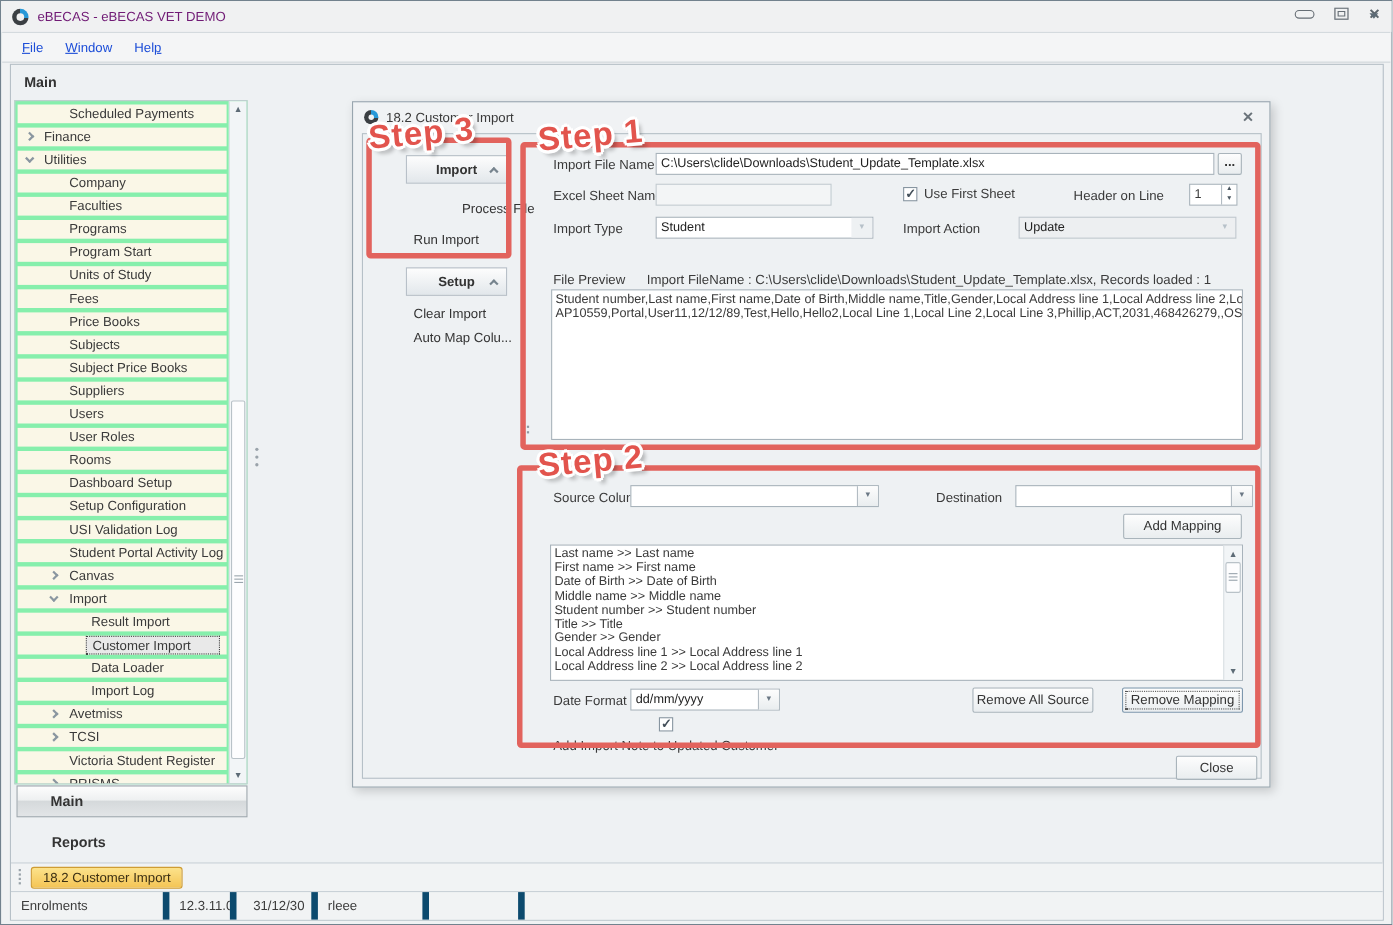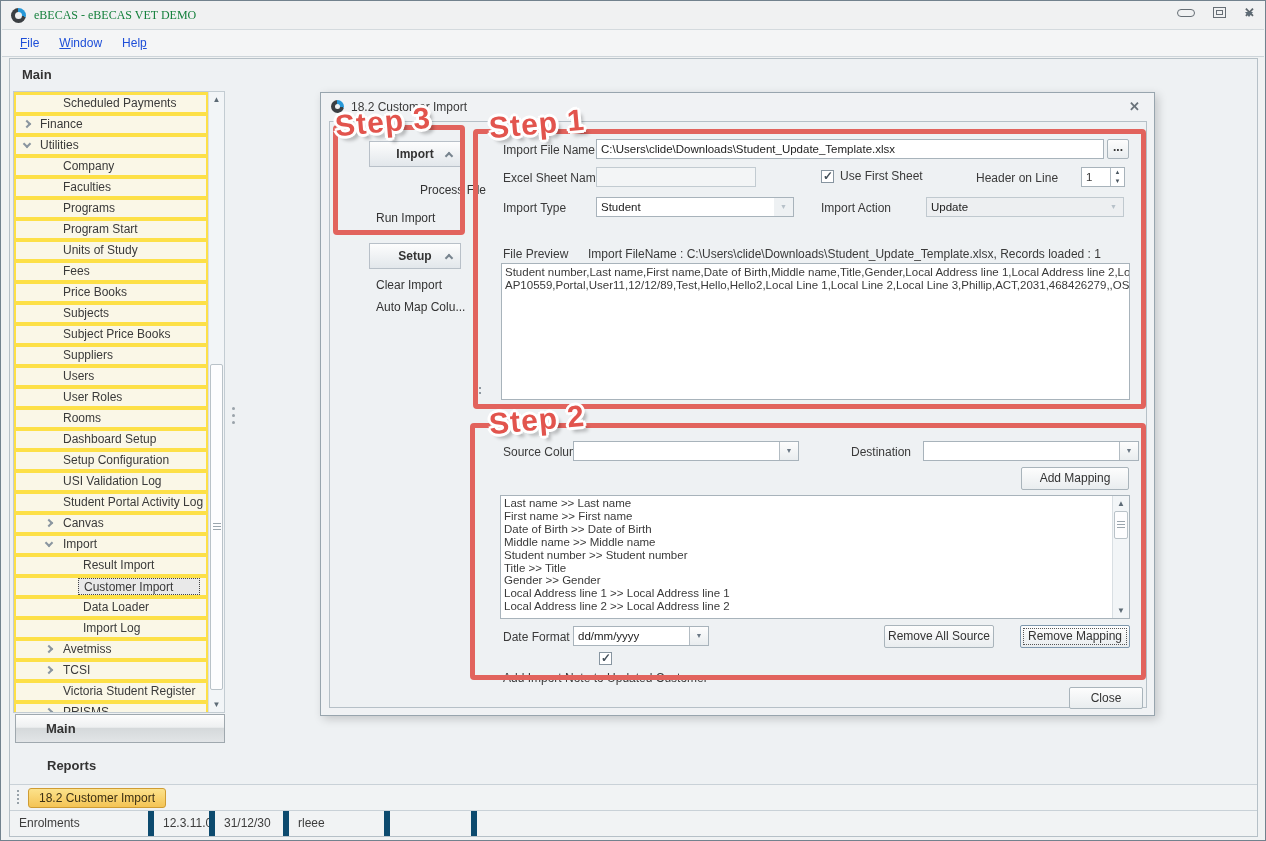--- a/index.html
+++ b/index.html
@@ -4,36 +4,36 @@
 <style>
   * { box-sizing: border-box; margin: 0; padding: 0; }
   html,body { width:1266px; height:841px; }
   body { font-family:"Liberation Sans",sans-serif; font-size:12px; color:#3a3a3a; background:#fff; position:relative; overflow:hidden; }
 
   
   #window { position:absolute; inset:0; background:#f0f2f3; border:1px solid #72828e; }
   #titlebar { position:absolute; left:0; top:0; right:0; height:28px; background:#f0f1f2; display:flex; align-items:center; padding-left:10px; }
   .app-icon { width:15px; height:15px; border-radius:50%; background:conic-gradient(#2798d8 0 100deg,#3b3f43 100deg 360deg); position:relative; flex:0 0 auto; }
   .app-icon::after { content:""; position:absolute; left:4px; top:4px; width:7px; height:7px; border-radius:50%; background:#f0f1f2; }
-  #title-text { margin-left:8px; color:#15803d;font-family:Liberation Serif, serif; }
+  #title-text { margin-left:8px; color:#701a75; }
   #win-controls { position:absolute; right:10px; top:6px; display:flex; gap:18px; align-items:center; }
   .wc-min { width:18px; height:8px; border:1px solid #666e75; border-radius:4px; }
   .wc-max { width:13px; height:11px; border:1px solid #666e75; box-shadow:inset 0 0 0 2px #f0f1f2, inset 0 0 0 3px #666e75; }
   .wc-close { color:#5d666d; font-size:13px; font-weight:bold; line-height:11px; }
 
   #menubar { position:absolute; left:1px; top:28px; right:1px; height:28px; background:#f4f5f6; border-top:1px solid #d4dade; border-bottom:1px solid #cdd4d9; display:flex; align-items:center; padding-left:8px; }
   .menu-item { padding:4px 10px; color:#1d4ed8; }
   #menu-caret { position:absolute; right:12px; top:11px; width:0; height:0; border-left:4px solid transparent; border-right:4px solid transparent; border-top:5px solid #5d6b76; }
 
   
   #frame { position:absolute; left:8px; top:57px; right:7px; bottom:3px; border:1px solid #b6c0c7; background:#eef1f3; }
   #main-header { position:absolute; left:12px; top:8px; font-weight:bold; font-size:13px; color:#333; }
 
   
-  #tree-panel { position:absolute; left:3px; top:32px; width:212px; height:622px; background:#fde047; border:1px solid #c3ccd2; }
+  #tree-panel { position:absolute; left:3px; top:32px; width:212px; height:622px; background:#86efac; border:1px solid #c3ccd2; }
   #tree-rows { position:absolute; left:0; top:0; right:16px; bottom:0; overflow:hidden; padding-top:3px; }
   .tree-row { position:relative; height:17px; margin:0 2px 4px 2px; background:#faf7e7; line-height:16px; display:flex; }
   .tlabel { flex:1; white-space:nowrap; }
   .lv1 .tlabel { padding-left:24px; }
   .lv2 .tlabel { padding-left:47px; }
   .lv3 .tlabel { padding-left:67px; }
   .lv3 .tlabel.sel { margin-left:62px; padding-left:5px; margin-right:6px; background:#e9e9e9; border:1px dotted #444; }
   .chev { position:absolute; top:5px; width:6px; height:6px; border:solid #8a96a0; border-width:2px 2px 0 0; }
   .chev.right { transform:rotate(45deg); }
   .chev.down  { transform:rotate(135deg); top:4px; }
@@ -252,21 +252,21 @@
           <i></i>
           <i></i>
           <i></i>
         </span>
       <span id="task-badge">18.2 Customer Import</span>
     </div>
 
     <div id="statusbar">
         <div class="status-cell" style="width: 144px;">Enrolments</div>
         <div class="status-cell" style="width: 61px;">12.3.11.0</div>
-        <div class="status-cell" style="width: 74px;">31/12/30</div>
+        <div class="status-cell" style="width: 74px; text-align: center;">31/12/30</div>
         <div class="status-cell" style="width: 101px;">rleee</div>
         <div class="status-cell" style="width: 87px;"></div>
         <div class="status-cell" style="width: auto; flex: 1 1 0%; border-right: none;"></div>
       </div>
 
     <div id="dialog">
       <span id="dlg-icon"></span>
       <span id="dlg-title">18.2 Customer Import</span>
       <span id="dlg-close">✕</span>
       <div id="dlg-inner"></div>

